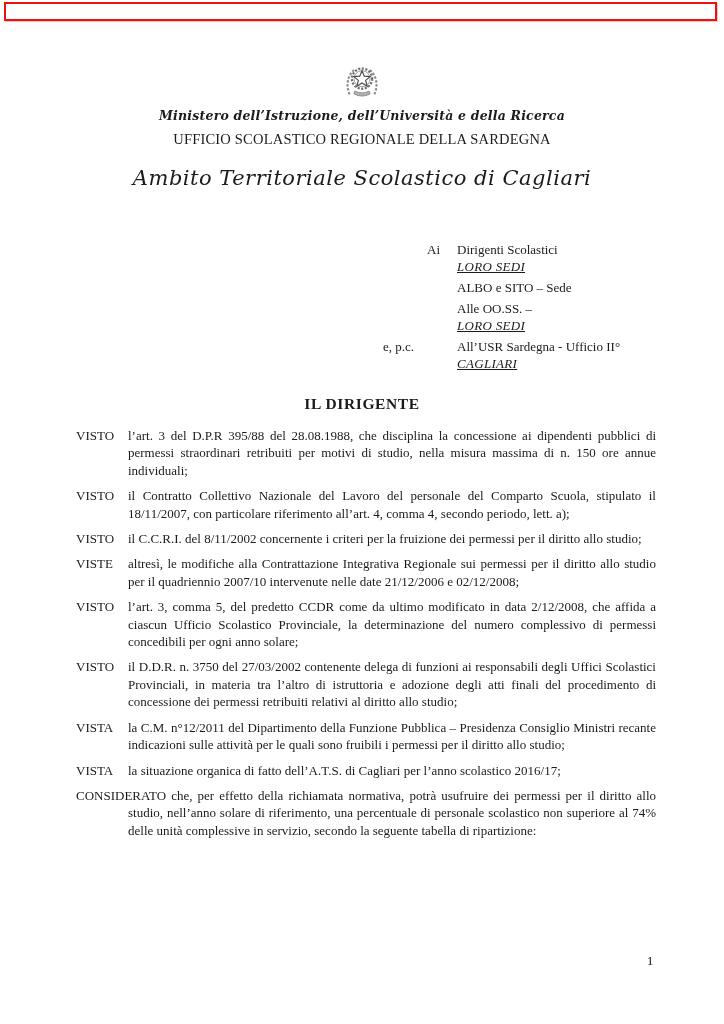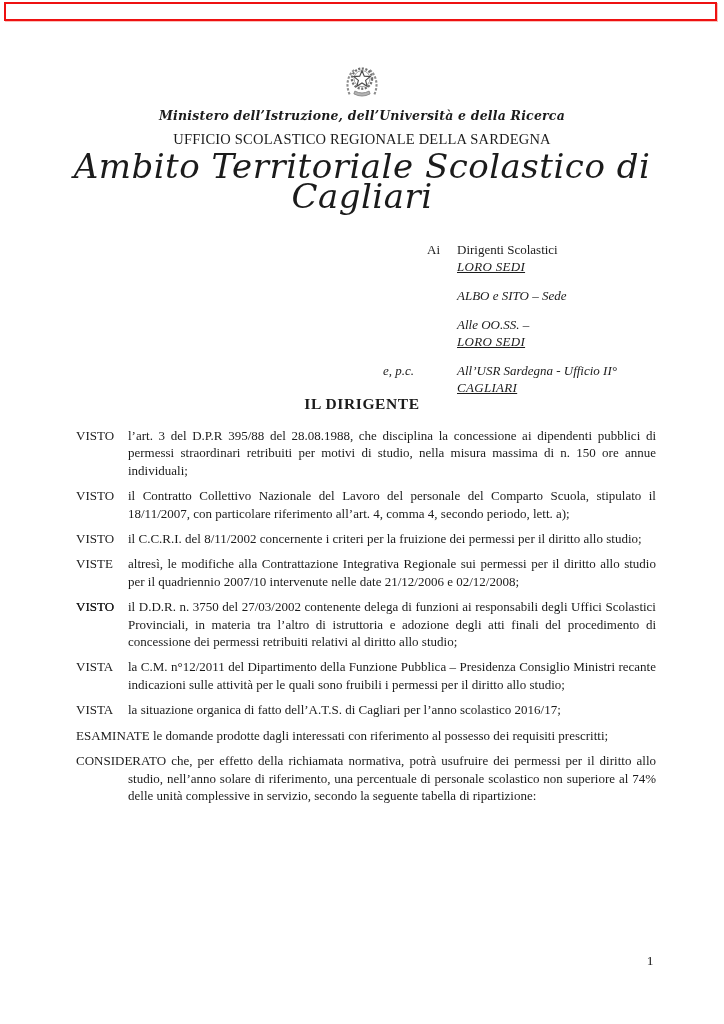--- a/index.html
+++ b/index.html
@@ -43,36 +43,36 @@
   .office {
     font-size: 14.5px;
     line-height: 17px;
     letter-spacing: 0.2px;
     margin-top: 8px;
   }
   .department {
     font-family: "DejaVu Serif", serif;
     font-style: italic;
     font-weight: normal;
-    font-size: 34px;
+    font-size: 21px;
     line-height: 30px;
     letter-spacing: 0.5px;
-    margin-top: 3px;
+    margin-top: 15px;
   }
 
   
   .addressees {
     position: absolute;
     left: 383px; top: 241px;
     width: 320px;
     font-size: 13px;
     line-height: 17px;
   }
   .addr-row { position: relative; padding-left: 74px; }
-  .addr-row.spaced { margin-top: 12px; font-style: italic; }
+  .addr-row.spaced { margin-top: 4px; }
   .addr-row .intro {
     position: absolute; left: 0; top: 0;
     width: 70px; box-sizing: border-box;
   }
   .addr-row:first-child .intro { text-align: right; padding-right: 13px; }
   .addr-text.emph { font-style: italic; text-decoration: underline; letter-spacing: 0.3px; }
 
   
   .doc-title {
     position: absolute;
@@ -177,38 +177,35 @@
 
   <div class="para tab">
     <span class="plabel">VISTO</span> <span class="ptext">il C.C.R.I. del 8/11/2002 concernente i criteri per la fruizione dei permessi per il diritto allo studio;</span>
   </div>
 
   <div class="para tab">
     <span class="plabel">VISTE</span> <span class="ptext">altresì, le modifiche alla Contrattazione Integrativa Regionale sui permessi per il diritto allo studio per il quadriennio 2007/10 intervenute nelle date 21/12/2006 e 02/12/2008;</span>
   </div>
 
   <div class="para tab">
-    <span class="plabel">VISTO</span> 
+    <span class="plabel">VISTO</span> <span class="ptext">l’art. 3, comma 5, del predetto CCDR come da ultimo modificato in data 2/12/2008, che affida a ciascun Ufficio Scolastico Provinciale, la determinazione del numero complessivo di permessi concedibili per ogni anno solare;</span>
   </div>
 
   <div class="para tab">
     <span class="plabel">VISTO</span> <span class="ptext">il D.D.R. n. 3750 del 27/03/2002 contenente delega di funzioni ai responsabili degli Uffici Scolastici Provinciali, in materia tra l’altro di istruttoria e adozione degli atti finali del procedimento di concessione dei permessi retribuiti relativi al diritto allo studio;</span>
   </div>
 
   <div class="para tab">
     <span class="plabel">VISTA</span> <span class="ptext">la C.M. n°12/2011 del Dipartimento della Funzione Pubblica – Presidenza Consiglio Ministri recante indicazioni sulle attività per le quali sono fruibili i permessi per il diritto allo studio;</span>
   </div>
 
   <div class="para tab">
     <span class="plabel">VISTA</span> <span class="ptext">la situazione organica di fatto dell’A.T.S. di Cagliari per l’anno scolastico 2016/17;</span>
   </div>
 
-  <div class="para inline">
-    <span class="plabel">ESAMINATE</span> <span class="ptext">le domande prodotte dagli interessati con riferimento al possesso dei requisiti prescritti;</span>
-  </div>
 
   <div class="para inline">
     <span class="plabel">CONSIDERATO</span> <span class="ptext">che, per effetto della richiamata normativa, potrà usufruire dei permessi per il diritto allo studio, nell’anno solare di riferimento, una percentuale di personale scolastico non superiore al 74% delle unità complessive in servizio, secondo la seguente tabella di ripartizione:</span>
   </div>
 </div>
 
   <div class="page-num">1</div>
 
 </div>
 

